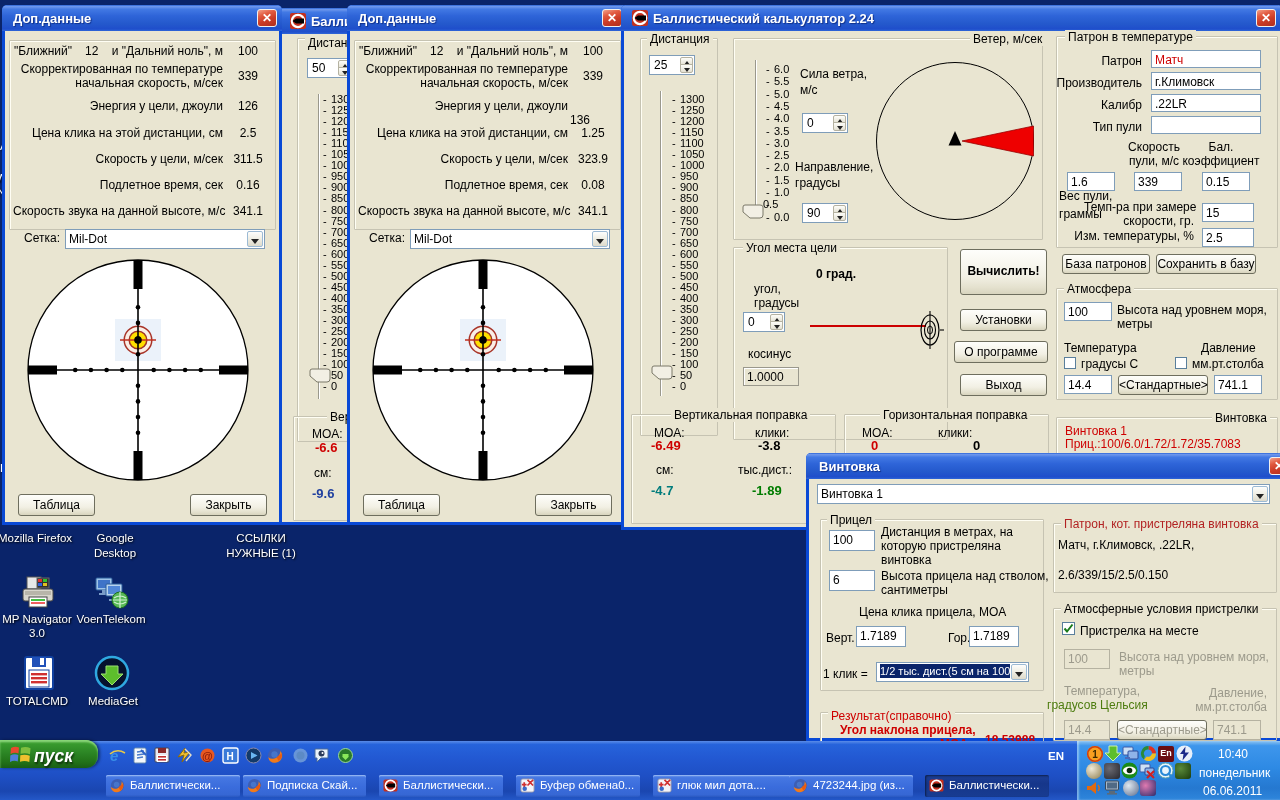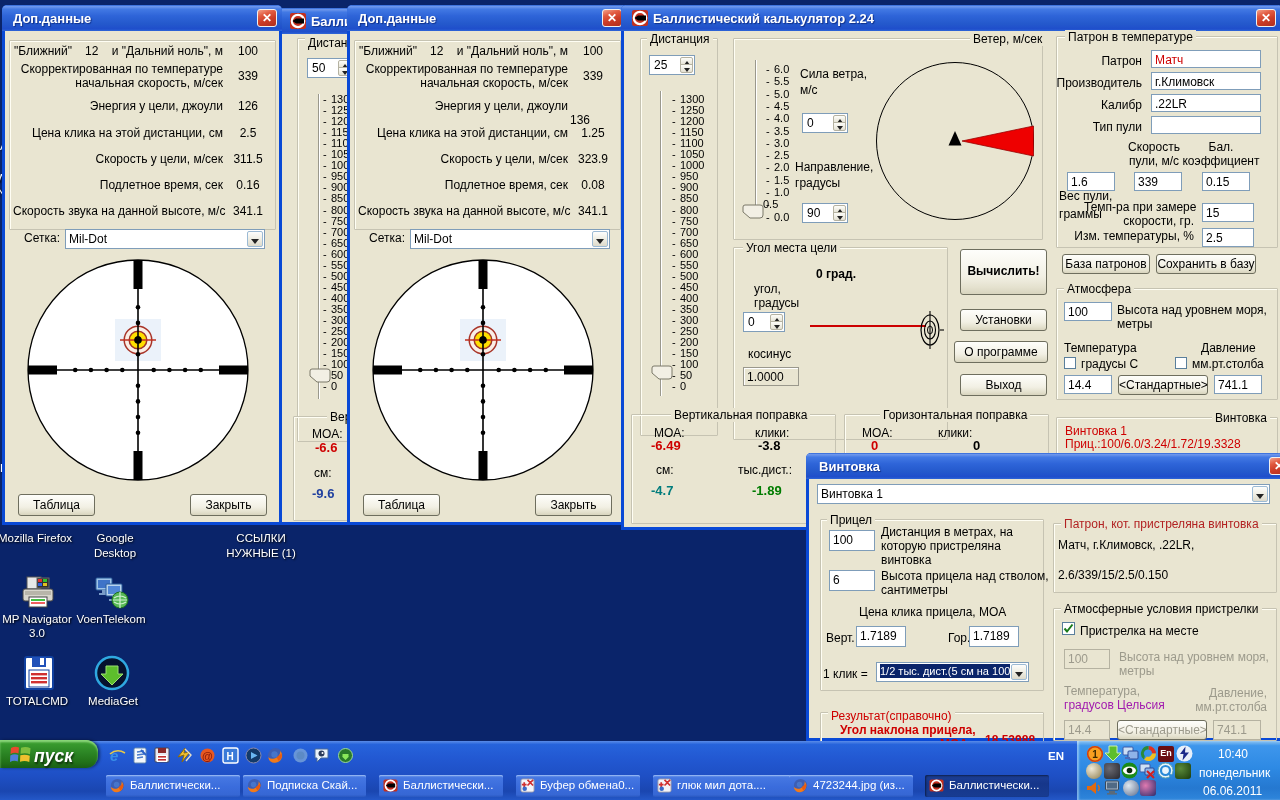--- a/index.html
+++ b/index.html
@@ -482,21 +482,21 @@
 <div class="abs" style="left:440px;top:352px;width:12px;height:12px;background:#fff;border:1px solid #5A7F9C;"></div>
 <div class="lbl" style="left:457px;top:352px;">градусы C</div>
 <div class="abs" style="left:551px;top:352px;width:12px;height:12px;background:#fff;border:1px solid #5A7F9C;"></div>
 <div class="lbl" style="left:568px;top:352px;">мм.рт.столба</div>
 <div class="fld" style="left:440px;top:370px;width:48px;height:19px;">14.4</div>
 <div class="btn" style="left:494px;top:370px;width:90px;height:20px;line-height:18px;font-size:12px;">&lt;Стандартные&gt;</div>
 <div class="fld" style="left:590px;top:370px;width:48px;height:19px;">741.1</div>
 <div class="gb" style="left:432px;top:412px;width:222px;height:106px;"></div>
 <div class="gl" style="left:588px;top:406px;">Винтовка</div>
 <div class="lbl" style="left:441px;top:419px;color:#CE0000;">Винтовка 1</div>
-<div class="lbl" style="left:441px;top:432px;color:#CE0000;">Приц.:100/6.0/3.24/1.72/19.3328</div>
+<div class="lbl" style="left:441px;top:432px;color:#CE0000;">Приц.:100/6.0/1.72/1.72/35.7083</div>
 </div>
 <div class="win" style="left:806px;top:453px;width:477px;height:288px;z-index:50;">
 <div class="tb"></div>
 <div class="tt" style="left:10px;">Винтовка</div>
 <div class="xb" style="right:-9px;">✕</div>
 <div class="fld" style="left:8px;top:31px;width:453px;height:20px;padding-right:18px;">Винтовка 1<div class="cmb-btn" style="right:1px;height:16px;"></div></div>
 <div class="gb" style="left:11px;top:66px;width:224px;height:172px;"></div>
 <div class="gl" style="left:18px;top:60px;">Прицел</div>
 <div class="fld" style="left:20px;top:77px;width:46px;height:21px;">100</div>
 <div class="lbl" style="left:72px;top:72px;">Дистанция в метрах, на</div>
@@ -525,21 +525,21 @@
 <div class="gl" style="left:252px;top:149px;">Атмосферные условия пристрелки</div>
 <svg class="abs" style="left:253px;top:169px" width="13" height="13" viewBox="0 0 13 13">
 <rect x="0.5" y="0.5" width="12" height="12" fill="#fff" stroke="#5A7F9C"></rect>
 <path d="M2.5 6.5 L5 9.5 L10.5 2.5" fill="none" stroke="#1A7A1A" stroke-width="2"></path>
     </svg>
 <div class="lbl" style="left:271px;top:171px;">Пристрелка на месте</div>
 <div class="fld" style="left:255px;top:196px;width:46px;height:20px;color:#9C9A8C;border-color:#B5B2A1;background:#E9E5D1;">100</div>
 <div class="lbl" style="left:310px;top:197px;color:#9C9A8C;">Высота над уровнем моря,</div>
 <div class="lbl" style="left:310px;top:211px;color:#9C9A8C;">метры</div>
 <div class="lbl" style="left:255px;top:231px;color:#9C9A8C;">Температура,</div>
-<div class="lbl" style="left:255px;top:245px;color:#a21caf;">градусов Цельсия</div>
+<div class="lbl" style="left:238px;top:245px;color:#4d7c0f;">градусов Цельсия</div>
 <div class="lbl" style="left:340px;top:233px;width:118px;text-align:right;color:#9C9A8C;">Давление,</div>
 <div class="lbl" style="left:340px;top:247px;width:118px;text-align:right;color:#9C9A8C;">мм.рт.столба</div>
 <div class="fld" style="left:255px;top:267px;width:46px;height:20px;color:#9C9A8C;border-color:#B5B2A1;background:#E9E5D1;">14.4</div>
 <div class="btn" style="left:308px;top:267px;width:90px;height:20px;line-height:18px;font-size:12px;color:#9C9A8C;">&lt;Стандартные&gt;</div>
 <div class="fld" style="left:404px;top:267px;width:48px;height:20px;color:#9C9A8C;border-color:#B5B2A1;background:#E9E5D1;">741.1</div>
 </div>
 <div class="abs" style="left:0;top:741px;width:1280px;height:59px;z-index:90;
 background:linear-gradient(180deg,#5A8CE8 0%,#2663DB 6%,#2258D2 30%,#1E4FC4 60%,#1A46B0 85%,#2458C8 100%);"></div>
 <div class="abs" style="z-index:95;left:0;top:740px;width:98px;height:28px;border-radius:0 12px 12px 0;
 background:linear-gradient(180deg,#5CB24A 0%,#389A2E 14%,#2B8424 48%,#227218 78%,#1A5E14 100%);

